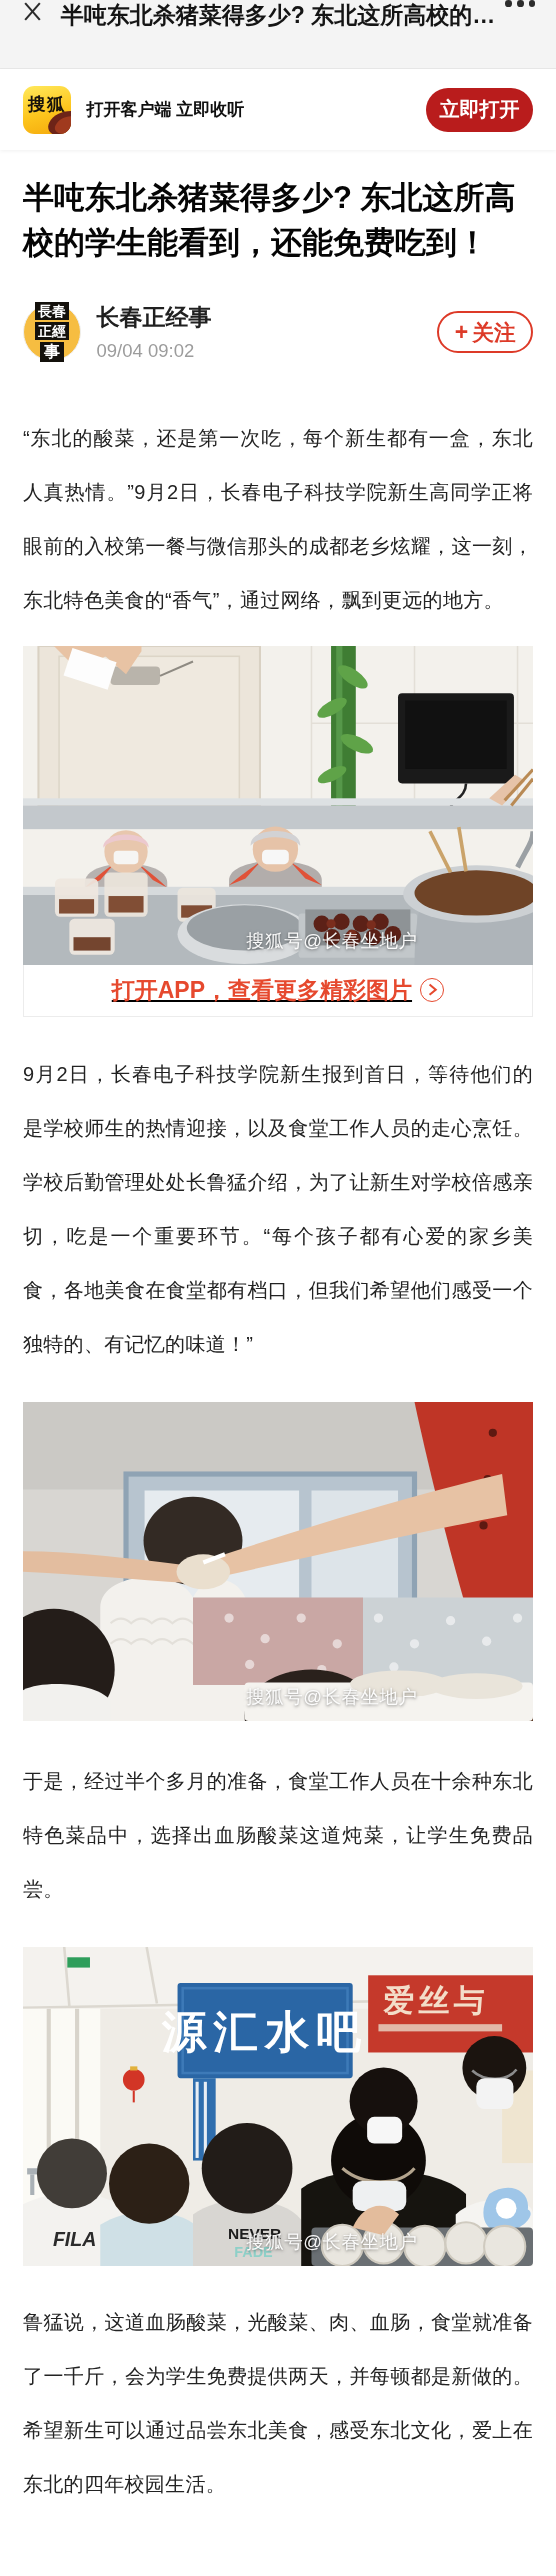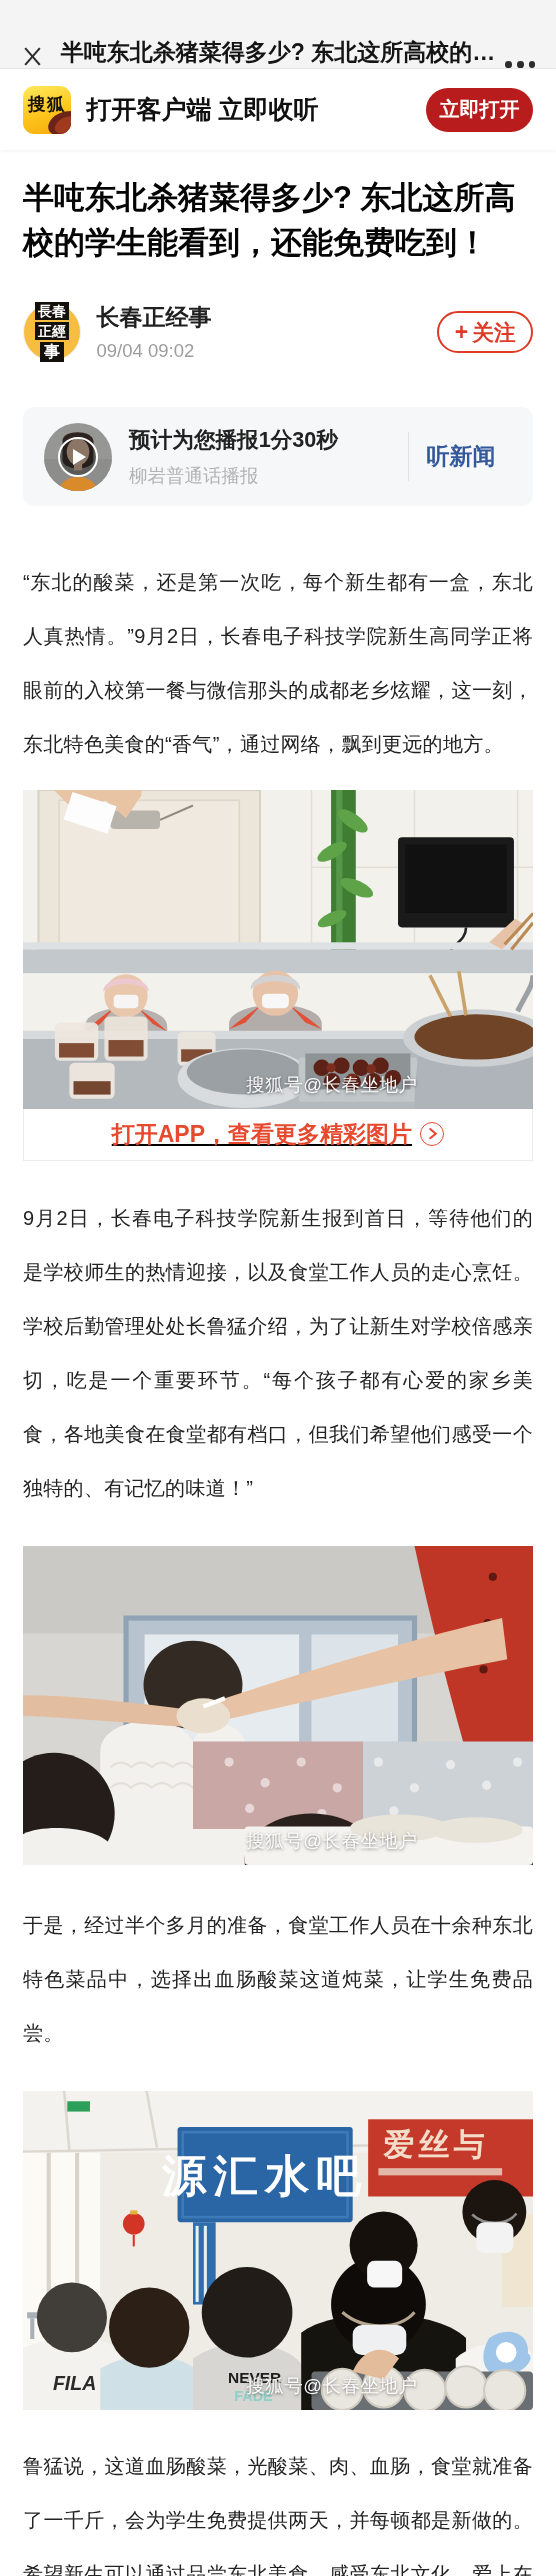--- a/index.html
+++ b/index.html
@@ -1,35 +1,35 @@
 <!DOCTYPE html>
 <html style="font-size:8.2px"><head>
 <meta charset="utf-8">
 <style>
   * { margin:0; padding:0; box-sizing:border-box; }
   html,body { width:556px; height:2740px; overflow:hidden; background:#ffffff;
     font-family:"Liberation Sans","DejaVu Sans",sans-serif; }
 
   
   .topbar { position:relative; height:69px; background:#f4f4f4; display:flex;
-    align-items:flex-end; padding:0 20.6px; border-bottom:0.5px solid #e7e7e7; }
+    align-items:flex-start; padding:0 20.6px; border-bottom:0.5px solid #e7e7e7; }
   .topbar-title { position:absolute; left:50%; transform:translateX(-50%);
     font-size:23px; font-weight:700; color:#151515; white-space:nowrap; }
   .close-x { width:23px; height:23px; }
   .more-dots { margin-left:auto; display:flex; gap:5.2px; }
   .more-dots i { width:6.7px; height:6.7px; border-radius:50%; background:#2c2c2c; }
 
   
   .banner { height:81px; background:#fff; display:flex; align-items:center;
     padding:0 23px; box-shadow:0 1.5px 4.1px rgba(0,0,0,.06); position:relative; z-index:2; }
   .sohu-logo { width:48px; height:48px; border-radius:11.3px; position:relative; overflow:hidden;
     background:linear-gradient(165deg,#ffe95c 0%,#fdc51d 55%,#f4a90c 100%); }
   .sohu-logo .zi { position:absolute; top:6.2px; left:0; width:100%; text-align:center;
     font-size:17.5px; font-weight:700; color:#17120c; letter-spacing:1.5px; }
-  .banner-msg { margin-left:15.5px; font-size:25px; font-weight:700; color:#101010; }
+  .banner-msg { margin-left:15.5px; font-size:17px; font-weight:700; color:#101010; }
   .open-btn { margin-left:auto; width:107px; height:44px; border-radius:22px; background:#b91c1c;
     color:#fff; font-size:20px; font-weight:700; display:flex; align-items:center;
     justify-content:center; }
 
   .article { padding:0 23px; }
 
   .headline { margin-top:25px; font-size:31px; line-height:45px; font-weight:800;
     color:#050505; }
 
   
@@ -132,42 +132,20 @@
     <div class="author-info">
       <div class="author-name">长春正经事</div>
       <div class="author-date">09/04 09:02</div>
     </div>
     <div class="follow-btn">
       <span class="plus">+</span>
       <span>关注</span>
     </div>
   </div>
 
-  <div class="audio-card">
-    <div class="anchor-wrap">
-      <svg class="anchor-avatar" viewBox="0 0 132 132">
-        <rect width="132" height="132" fill="#969694"></rect>
-        <rect y="70" width="132" height="62" fill="#8d8d8b"></rect>
-        <path d="M36,34 C36,12 96,12 96,36 L96,72 C96,94 36,94 36,72 Z" fill="#2e2320"></path>
-        <ellipse cx="66" cy="56" rx="22" ry="26" fill="#eac3a6"></ellipse>
-        <path d="M40,44 C44,26 88,26 92,44 L92,36 C88,18 44,18 40,36 Z" fill="#2e2320"></path>
-        <path d="M30,132 C30,96 102,96 102,132 Z" fill="#d98a2b"></path>
-        <rect x="58" y="78" width="16" height="14" fill="#eac3a6"></rect>
-      </svg>
-      <div class="play-overlay">
-          <span class="tri"></span>
-        </div>
-    </div>
-    <div class="audio-texts">
-      <div class="audio-line1">预计为您播报1分30秒</div>
-      <div class="audio-line2">柳岩普通话播报</div>
-    </div>
-    <div class="audio-divider"></div>
-    <div class="listen-btn">听新闻</div>
-  </div>
 
   <p class="para first">“东北的酸菜，还是第一次吃，每个新生都有一盒，东北人真热情。”9月2日，长春电子科技学院新生高同学正将眼前的入校第一餐与微信那头的成都老乡炫耀，这一刻，东北特色美食的“香气”，通过网络，飘到更远的地方。</p>
 
   <div class="figure f1">
     <div class="photo-wrap">
       <svg viewBox="0 0 990 620" preserveAspectRatio="none">
         <rect width="990" height="620" fill="#f3f1ec"></rect>
         <g stroke="#e3dfd7" stroke-width="3">
           <line x1="560" y1="0" x2="560" y2="300"></line>
             <line x1="760" y1="0" x2="760" y2="300"></line>

